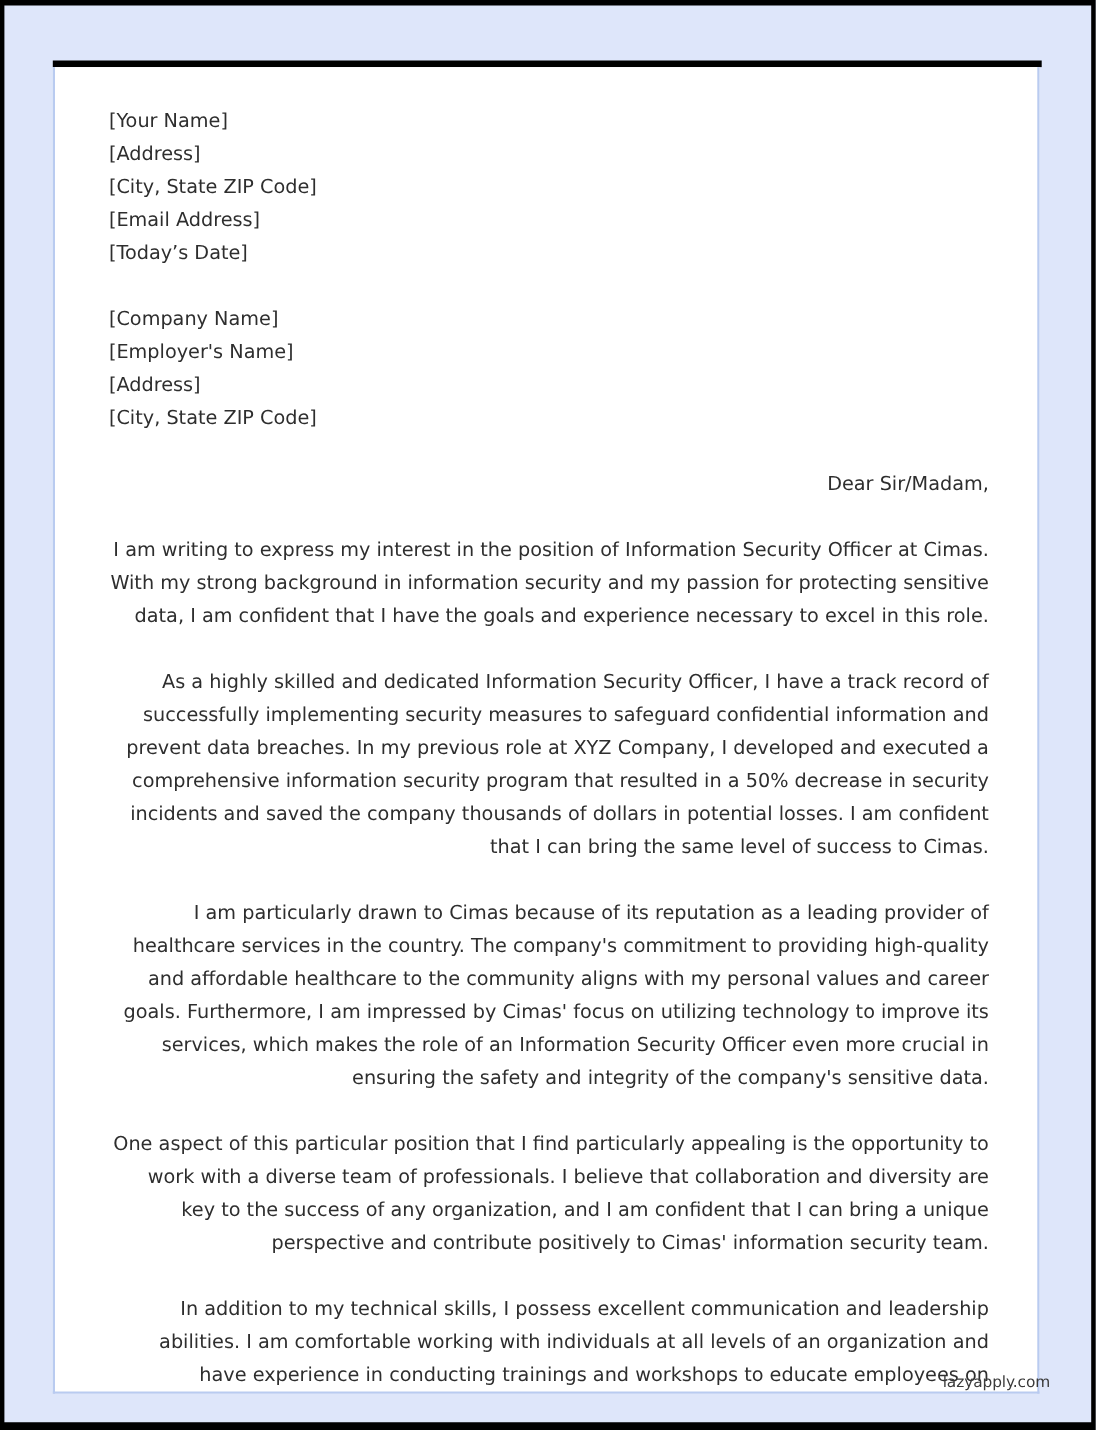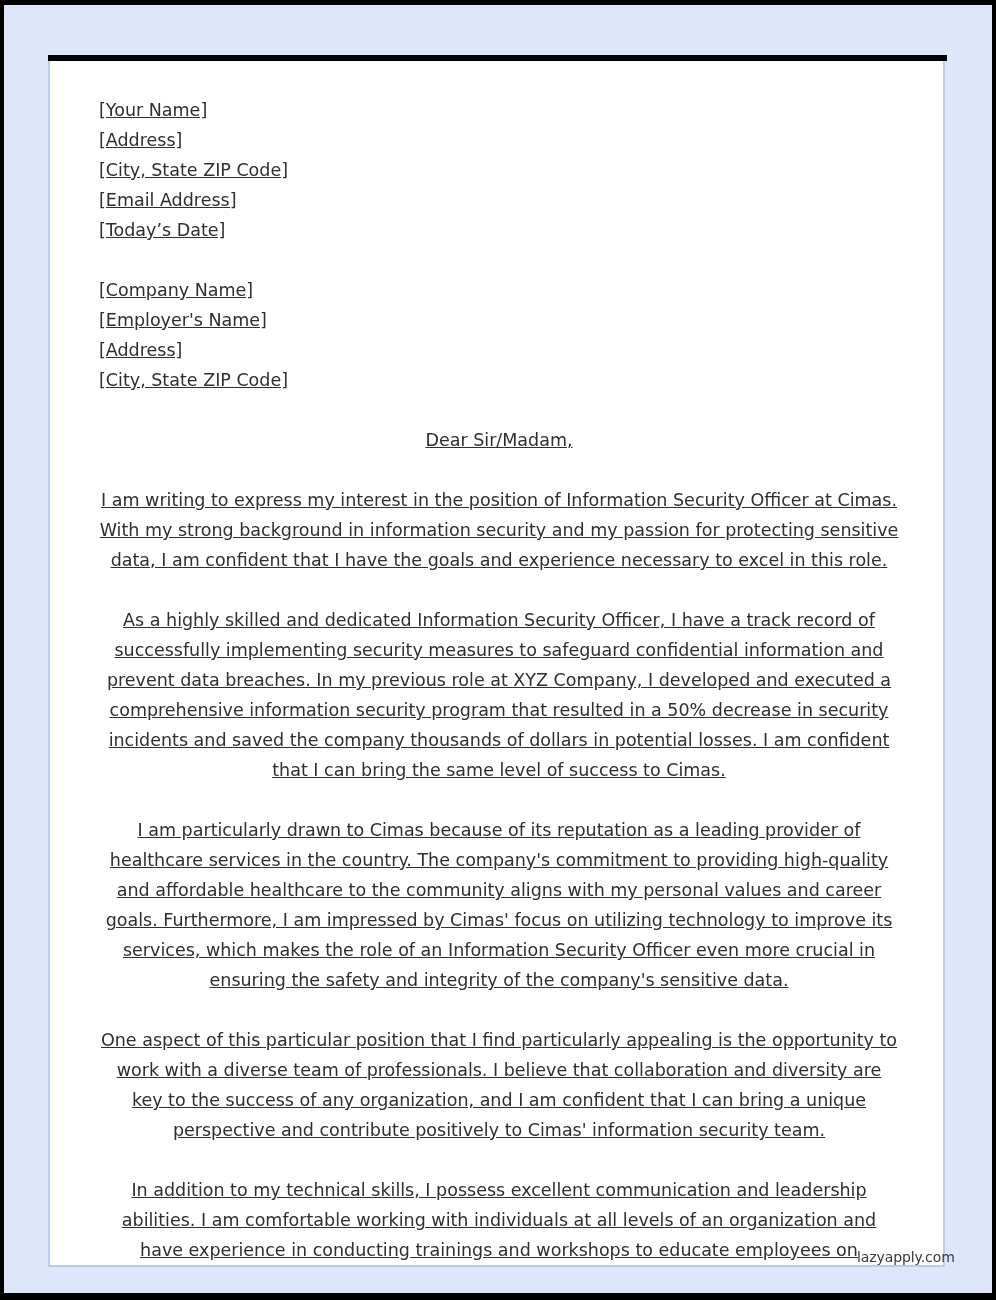--- a/index.html
+++ b/index.html
@@ -80,38 +80,37 @@
   
   .text-layer {
     position: absolute;
     left: 95px;
     top: 90px;
     width: 800px;
     font-family: "DejaVu Sans", sans-serif;
     font-size: 17.5px;
     line-height: 30px;
     color: #2e2e2e;
-    text-decoration: underline;
   }
 
   .addr-line {
     white-space: nowrap;
   }
 
   .block {
     margin: 0;
   }
 
   .spacer {
     height: 30px;
   }
 
   .para {
     margin: 0;
-    text-align: center;
+    text-align: right;
   }
 
   
   .watermark {
     position: absolute;
     left: 853px;
     top: 1243px;
     font-family: "DejaVu Sans", sans-serif;
     font-size: 14px;
     line-height: 18px;

